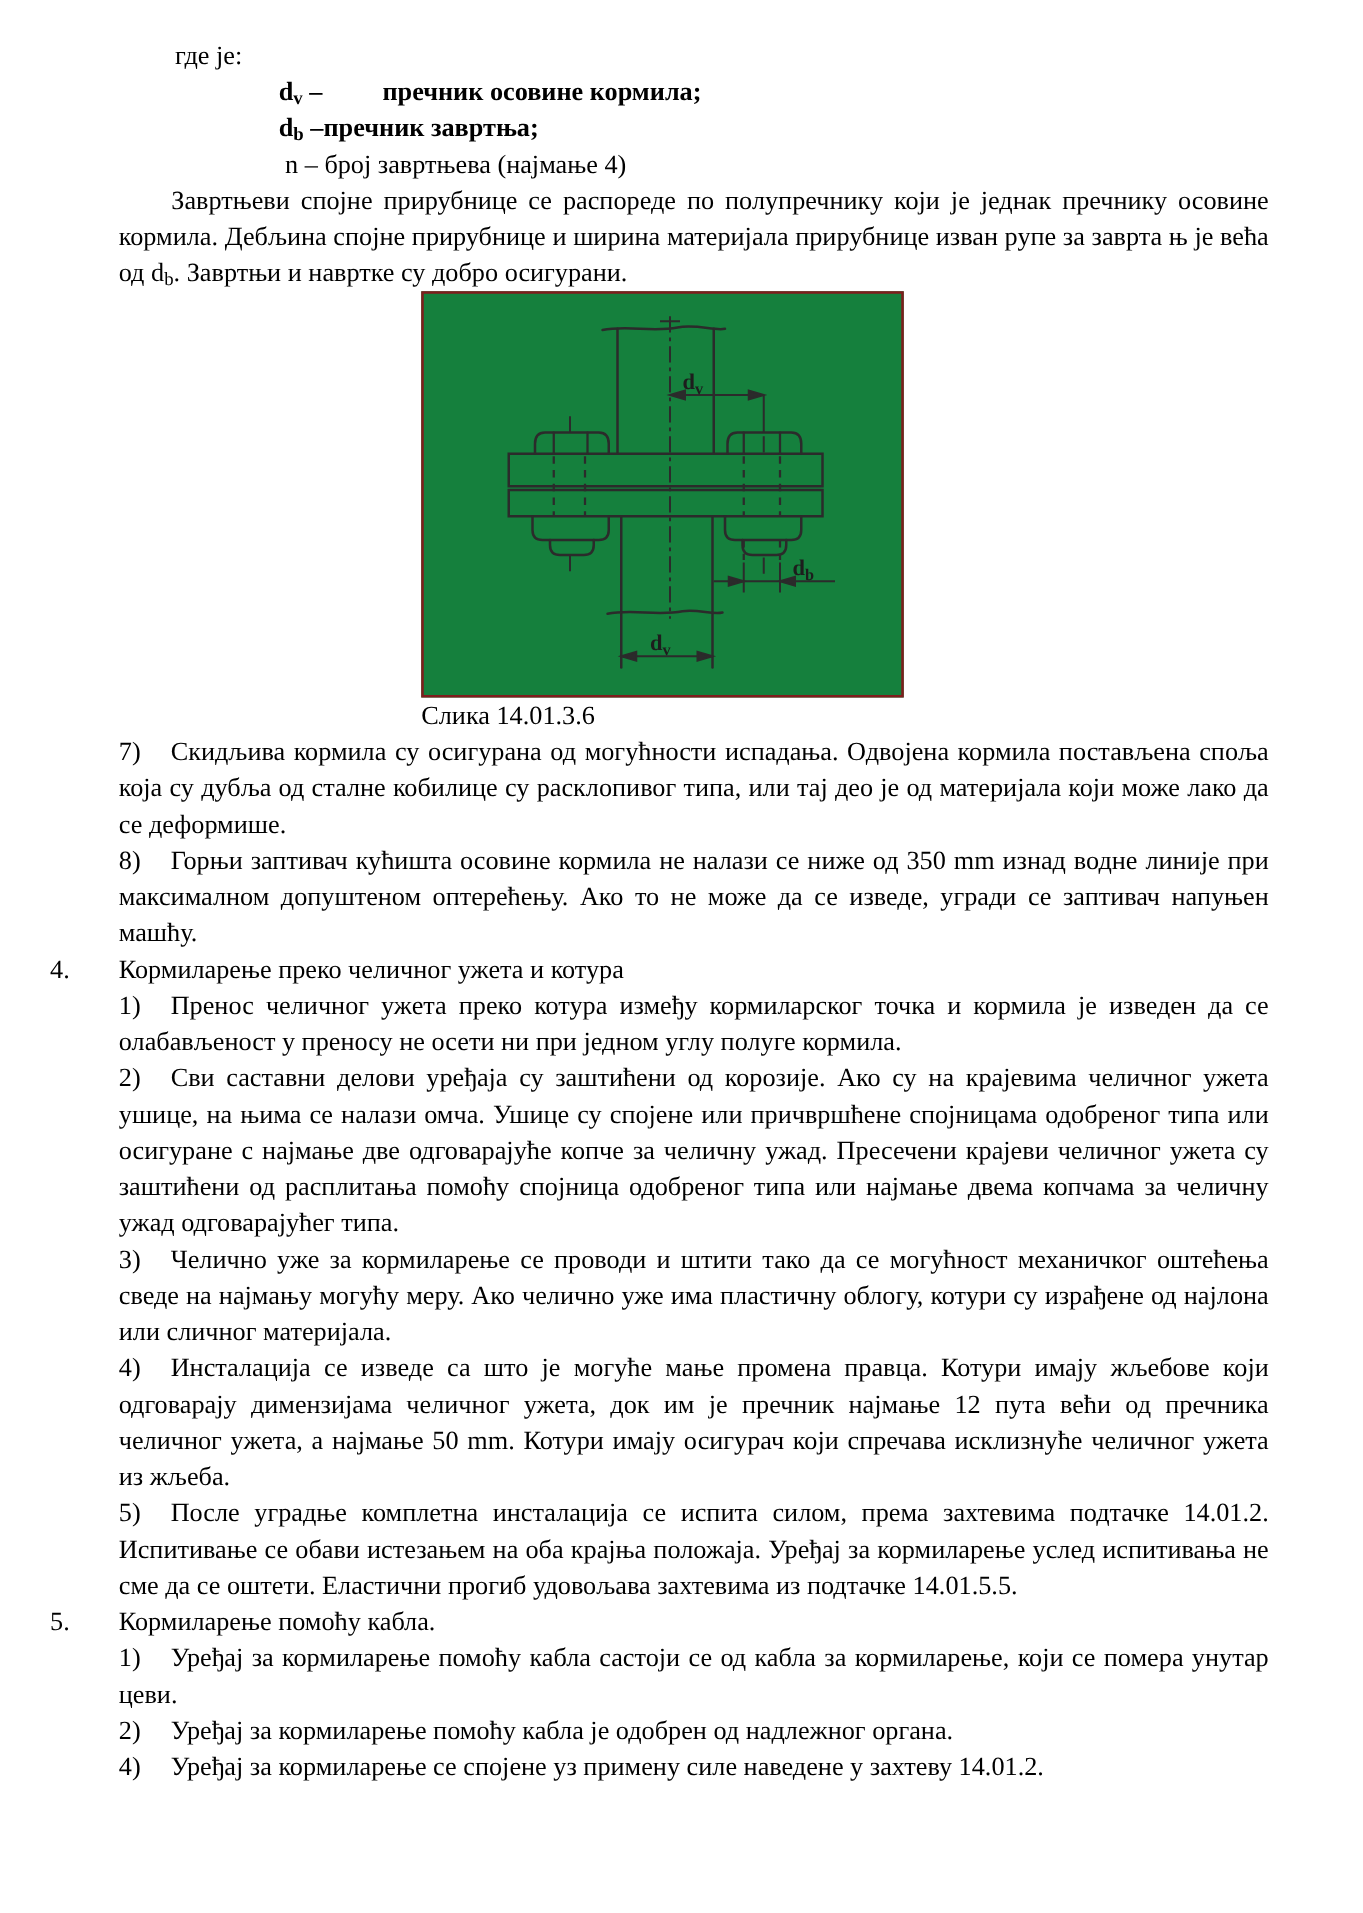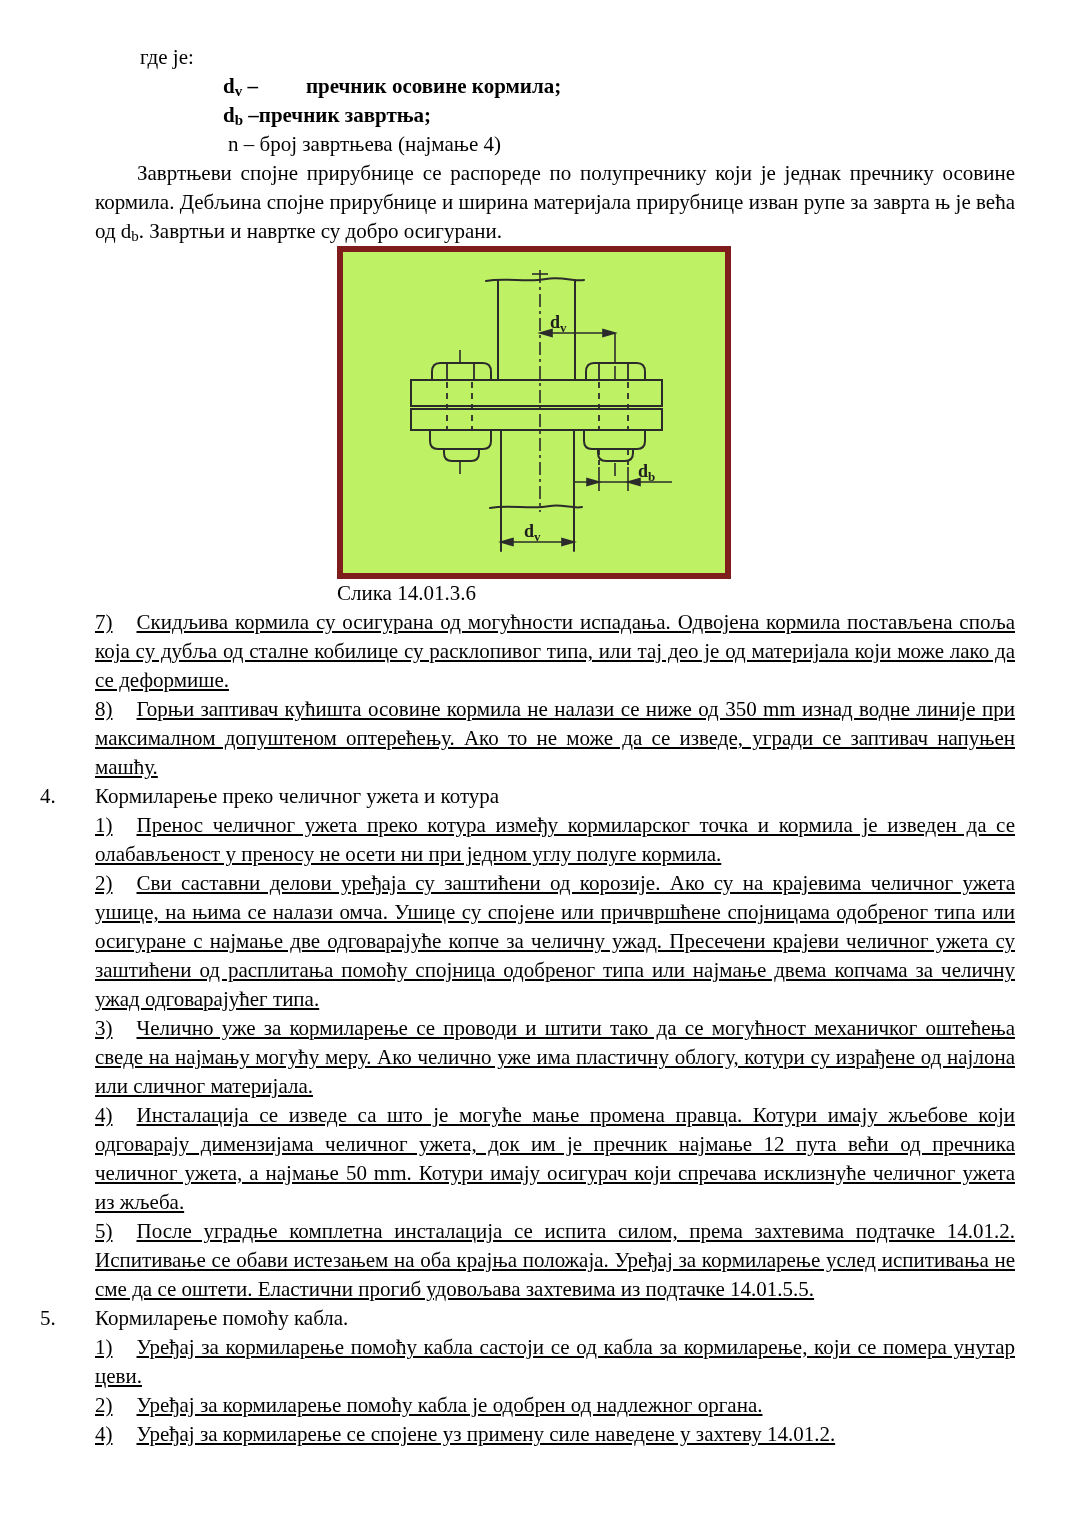--- a/index.html
+++ b/index.html
@@ -5,21 +5,21 @@
   html,body { margin:0; padding:0; background:#ffffff; }
   .page {
     position:relative;
     width:1090px; height:1530px;
     box-sizing:border-box;
     background:#ffffff;
     color:#000;
     font-family:"Liberation Serif", serif;
     font-size:21px;
     line-height:29px;
-    padding:43px 75px 0 95px;
+    padding:30px 75px 0 95px;
     overflow:hidden;
   }
   p, div { margin:0; padding:0; }
   .where { margin-left:45px; }
   .def { margin-left:128px;font-weight:bold; }
   .def3 { margin-left:133px; }
   .wide-gap { display:inline-block; width:48px; }
   .sub {
     font-size:15px;
     line-height:0;
@@ -27,30 +27,29 @@
     top:3px;
   }
   .para {
     text-align:justify;
     text-align-last:left;
   }
   .indent-first { text-indent:42px; }
   .item {
     text-align:justify;
     text-align-last:left;
-    text-decoration:underline;
   }
   .item .num { white-space:pre; }
   .igap { display:inline-block; width:24px; }
   .sec-head { position:relative; }
   .sec-num { position:absolute; left:-55px; top:0; }
   .figure-wrap { width:386px; margin-left:242px; }
   .figure-frame {
-    border:6px solid #7f1d1d;
-    background:#bef264;
+    border:2px solid #7f1d1d;
+    background:#15803d;
     width:382px; height:321px;
     box-sizing:content-box;
   }
   .figure-frame svg { display:block; }
   .caption { }
 </style>
 </head>
 <body>
 
 <div class="page">

